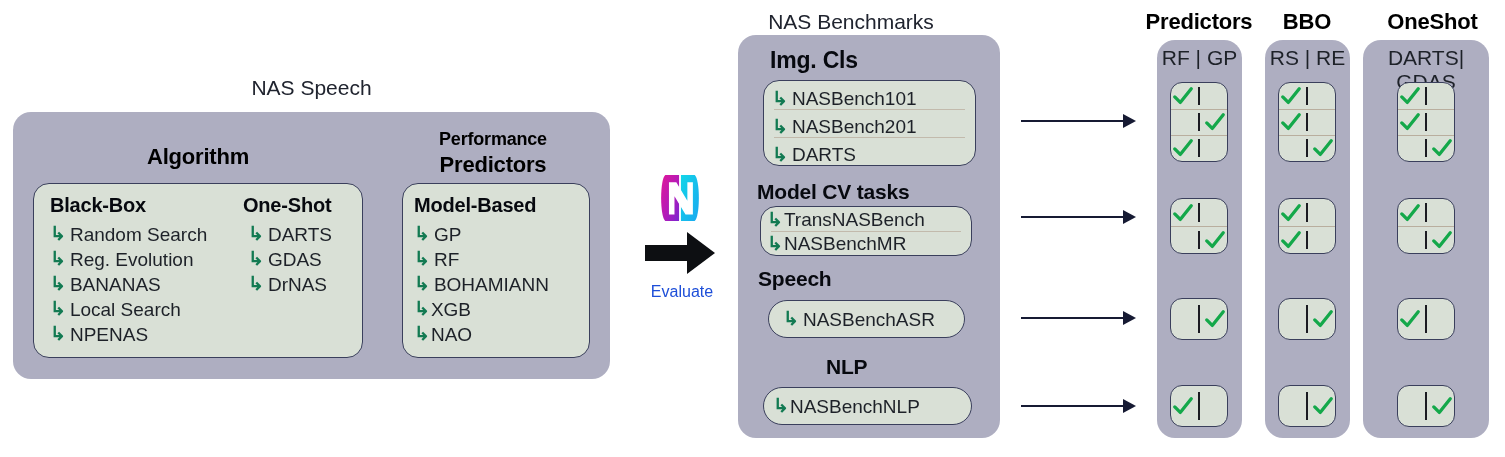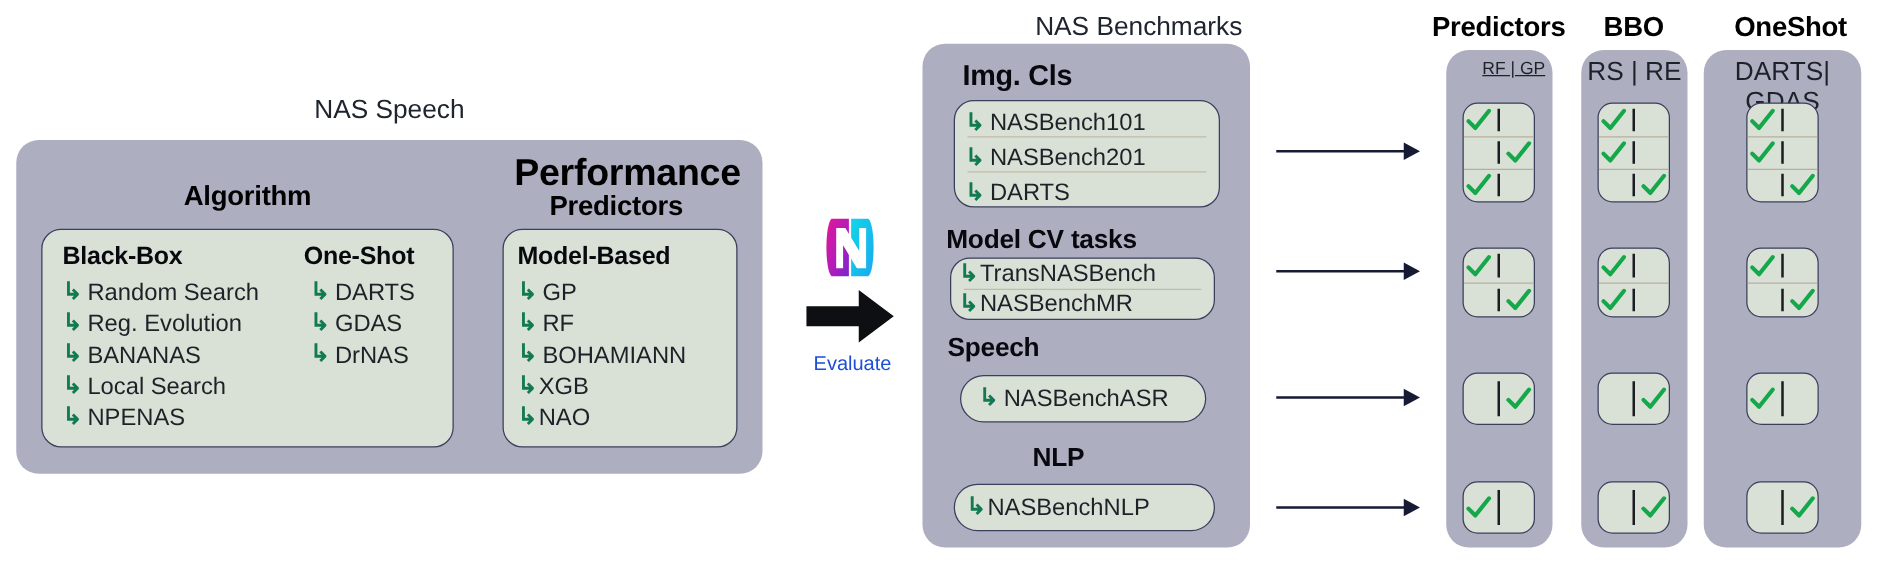--- a/index.html
+++ b/index.html
@@ -146,21 +146,21 @@
 </style>
 </head>
 <body>
 
 <div class="abs caption" style="left:13px;top:76px;width:597px;">NAS Speech</div>
 
 <div class="abs outer-panel" style="left:13px;top:112px;width:597px;height:267px;"></div>
 
 <div class="abs col-title" style="left:33px;top:144px;width:330px;font-size:22px;">Algorithm</div>
 
-<div class="abs col-title" style="left:402px;top:126px;width:200px;font-size:30px;line-height:26px;">Performance</div>
+<div class="abs col-title" style="left:393px;top:126px;width:200px;font-size:18px;line-height:26px;">Performance</div>
 <div class="abs col-title" style="left:393px;top:152px;width:200px;font-size:22px;line-height:26px;">Predictors</div>
 
 <div class="abs inner-box" style="left:33px;top:183px;width:330px;height:175px;"></div>
 
 <div class="abs sub-head" style="left:50px;top:194px;">Black-Box</div>
 <div class="abs" style="left:50px;top:222px;">
   <div class="litem">
       <span class="bullet">↳</span>
       <span>Random Search</span>
     </div>
@@ -244,21 +244,21 @@
 </div>
 
 <div class="abs eval-arrow" style="left:645px;top:230px;">
   <svg width="72" height="46" viewBox="0 0 72 46" aria-hidden="true">
     <path d="M0 15 L42 15 L42 2 L70 23 L42 44 L42 31 L0 31 Z" fill="#0d0f12"></path>
   </svg>
 </div>
 
 <div class="abs eval-label" style="left:636px;top:283px;width:92px;text-align:center;">Evaluate</div>
 
-<div class="abs caption" style="left:780px;top:10px;width:262px;">NAS Benchmarks</div>
+<div class="abs caption" style="left:720px;top:10px;width:262px;">NAS Benchmarks</div>
 
 <div class="abs outer-panel" style="left:738px;top:35px;width:262px;height:403px;"></div>
 
 <div class="abs group-head" style="left:770px;top:47px;font-size:23px;">Img. Cls</div>
 <div class="abs inner-box" style="left:763px;top:80px;width:213px;height:86px;">
   <div class="divider" style="left:10px;right:10px;top:28px;"></div>
   <div class="divider" style="left:10px;right:10px;top:56px;"></div>
 </div>
 <div class="abs" style="left:772px;top:85px;">
   <div class="litem" style="line-height:28px;">
@@ -320,21 +320,21 @@
   <div class="arrow-line" style="left:1021px;top:317px;width:104px;"></div>
   <div class="arrow-head" style="left:1123px;top:311px;"></div>
 </div>
 <div class="abs">
   <div class="arrow-line" style="left:1021px;top:405px;width:104px;"></div>
   <div class="arrow-head" style="left:1123px;top:399px;"></div>
 </div>
 
 <div class="abs col-title" style="left:1143px;top:9px;width:112px;font-size:22px;">Predictors</div>
 <div class="abs outer-panel" style="left:1157px;top:40px;width:85px;height:398px;"></div>
-<div class="abs" style="left:1157px;top:46px;width:108px;text-align:center;font-size:14px;color:#1d2128;text-decoration:underline;">RF | GP</div>
+<div class="abs" style="left:1157px;top:46px;width:85px;text-align:center;font-size:21px;color:#1d2128;">RF | GP</div>
 <div class="cell" style="left:1170px;top:82px;width:58px;height:80px;">
   <div class="cell-row" style="height:33.3%">
       <div class="vbar"></div>
       <span class="chk left">
         <svg viewBox="0 0 24 24">
           <path d="M3 13 L9 19 L21 4" fill="none" stroke="#14a84a" stroke-width="3.6" stroke-linecap="round" stroke-linejoin="round"></path>
         </svg>
       </span>
     </div>
   <div class="cell-row" style="height:33.3%">

